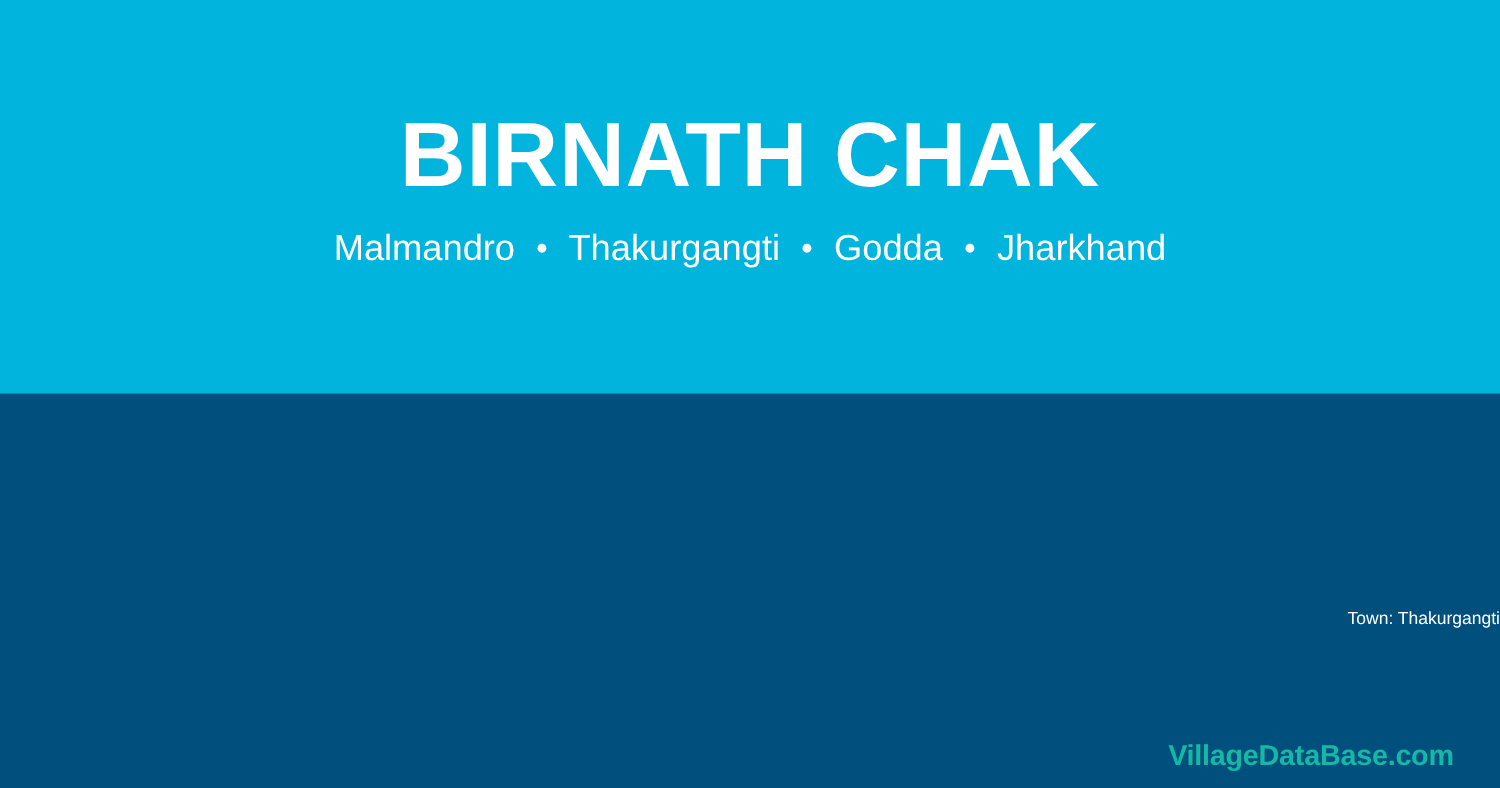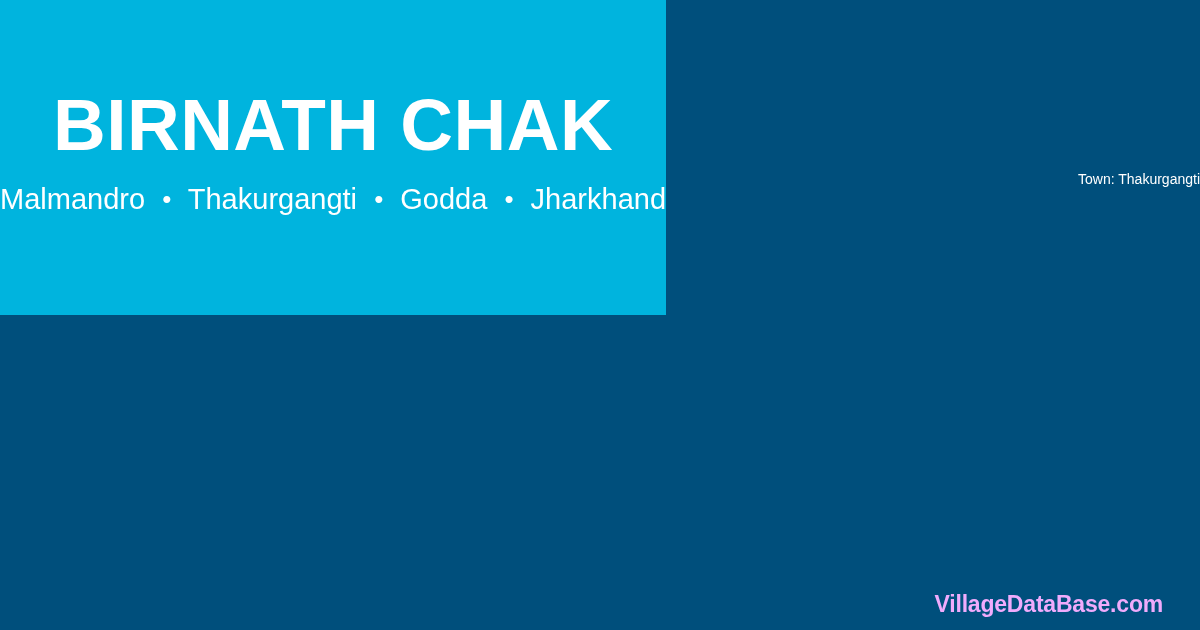--- a/index.html
+++ b/index.html
@@ -14,21 +14,21 @@
   body {
     font-family: "Liberation Sans", sans-serif;
     background: #004f7c;
   }
 
   .card {
     position: relative;
     width: 1200px;
     height: 630px;
     display: flex;
-    flex-direction: row;
+    flex-direction: column;
   }
 
   
   .hero {
     height: 315px;
     background: #00b4de;
     display: flex;
     flex-direction: column;
     align-items: center;
     justify-content: center;
@@ -79,21 +79,21 @@
     font-size: 14px;
     font-weight: 400;
     line-height: 1.2;
     white-space: nowrap;
   }
 
   .watermark {
     position: absolute;
     right: 37px;
     bottom: 14px;
-    color: #f0abfc;
+    color: #14b8a6;
     font-size: 23px;
     font-weight: 700;
     letter-spacing: -0.2px;
     line-height: 1;
     white-space: nowrap;
   }
 </style>
 </head>
 <body>
 

